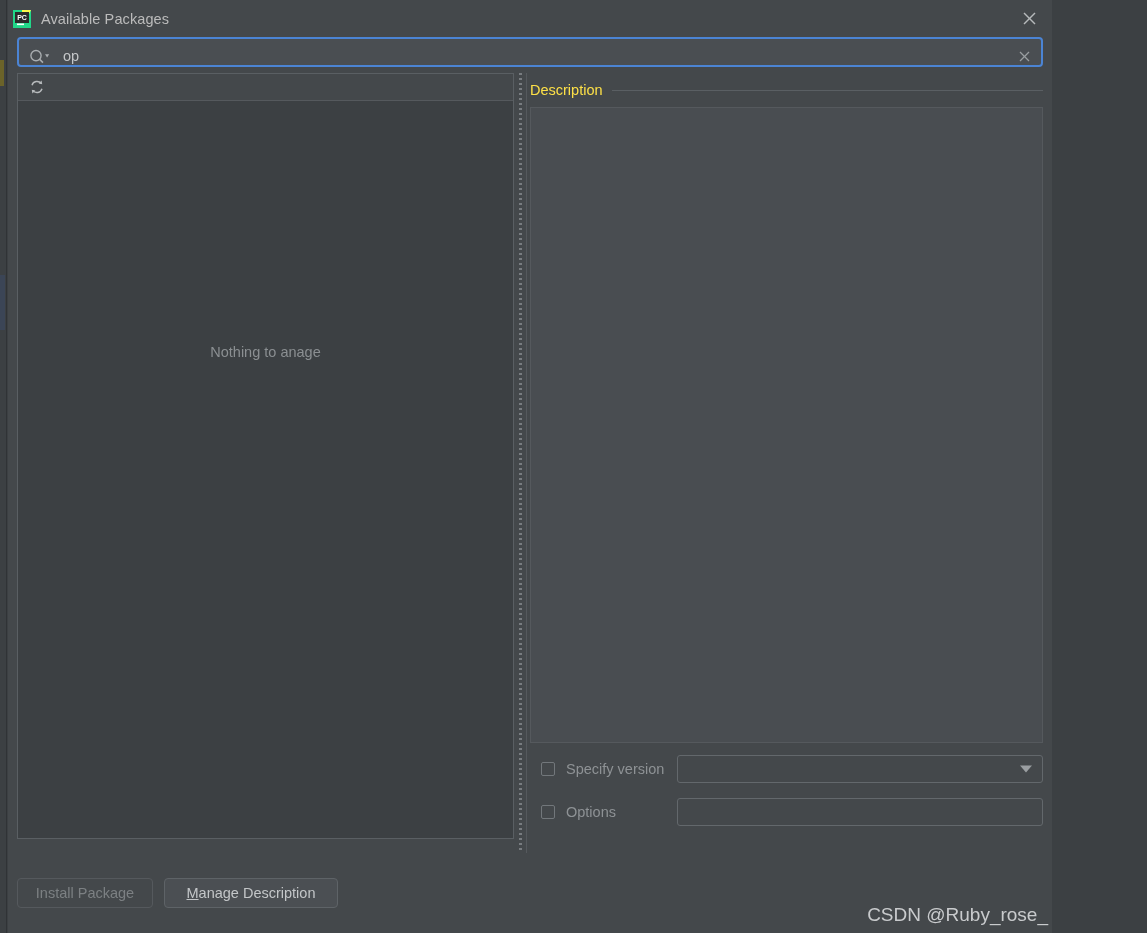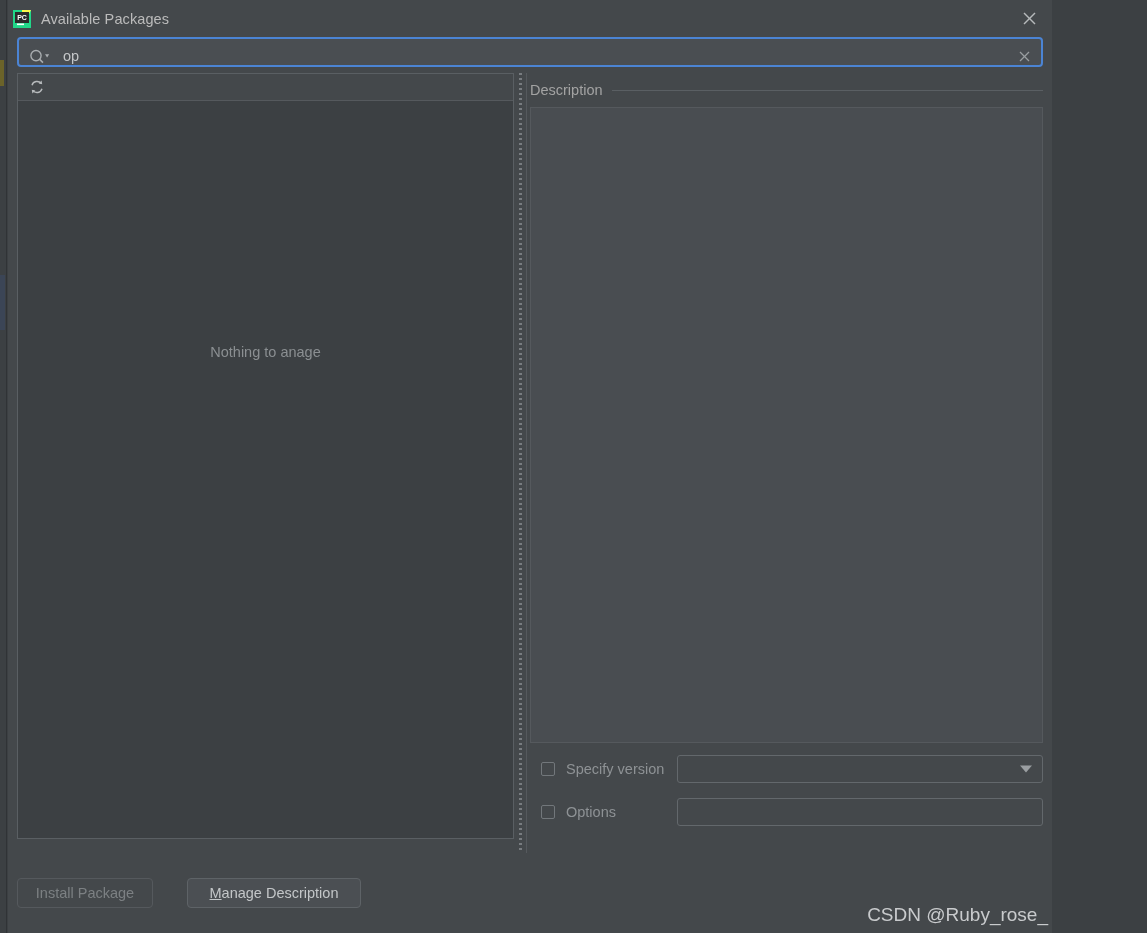--- a/index.html
+++ b/index.html
@@ -188,21 +188,21 @@
     height: 766px;
   }
   #desc-header {
     flex: 0 0 34px;
     display: flex;
     align-items: center;
     gap: 9px;
   }
   #desc-title {
     font-size: 14.5px;
-    color: #a3a3a3;
+    color: #fde047;
     white-space: nowrap;
   }
   #desc-rule {
     flex: 1 1 auto;
     height: 1px;
     background: #5a5f63;
   }
   #desc-content {
     flex: 1 1 auto;
     background: #494d51;
@@ -291,21 +291,21 @@
     color: #c3c6c8;
     cursor: pointer;
     white-space: nowrap;
   }
   .btn.disabled {
     background: #44484b;
     border-color: #55595d;
     color: #7c8083;
     cursor: default;
   }
-  #install-package-button { margin-right: 34px; min-width: 136px; }
+  #install-package-button { margin-right: 11px; min-width: 136px; }
   #manage-repos-button { min-width: 174px; }
   #manage-repos-button .mnemonic { text-decoration: underline; }
 
   #watermark {
     position: absolute;
     right: 4px; bottom: 7px;
     font-size: 19px;
     color: #c9cbcd;
     white-space: nowrap;
   }

